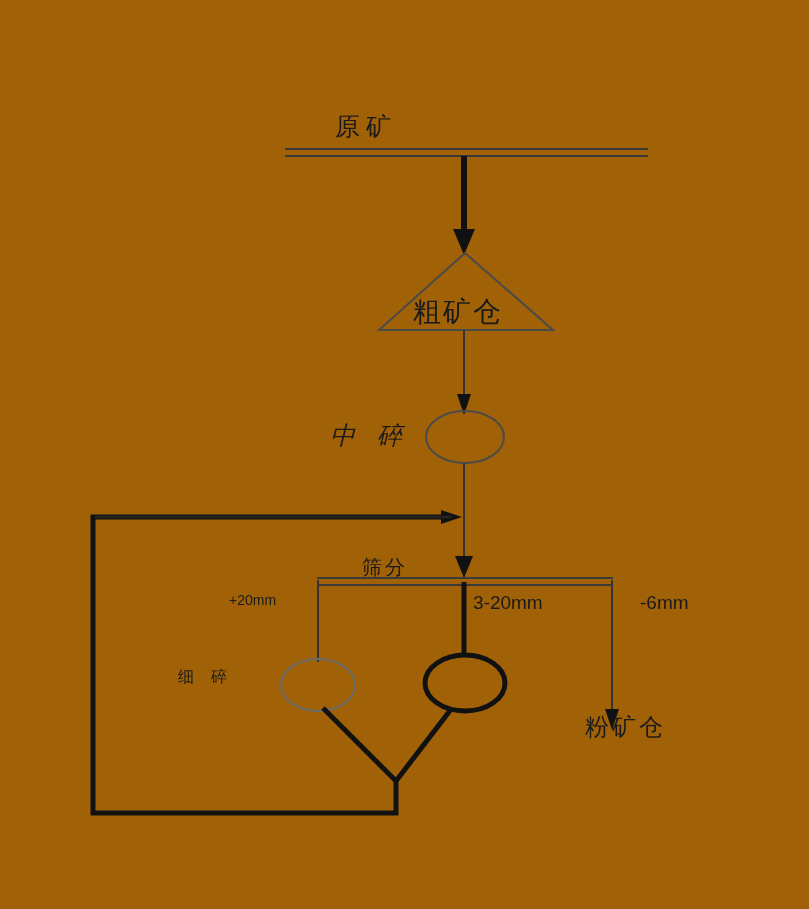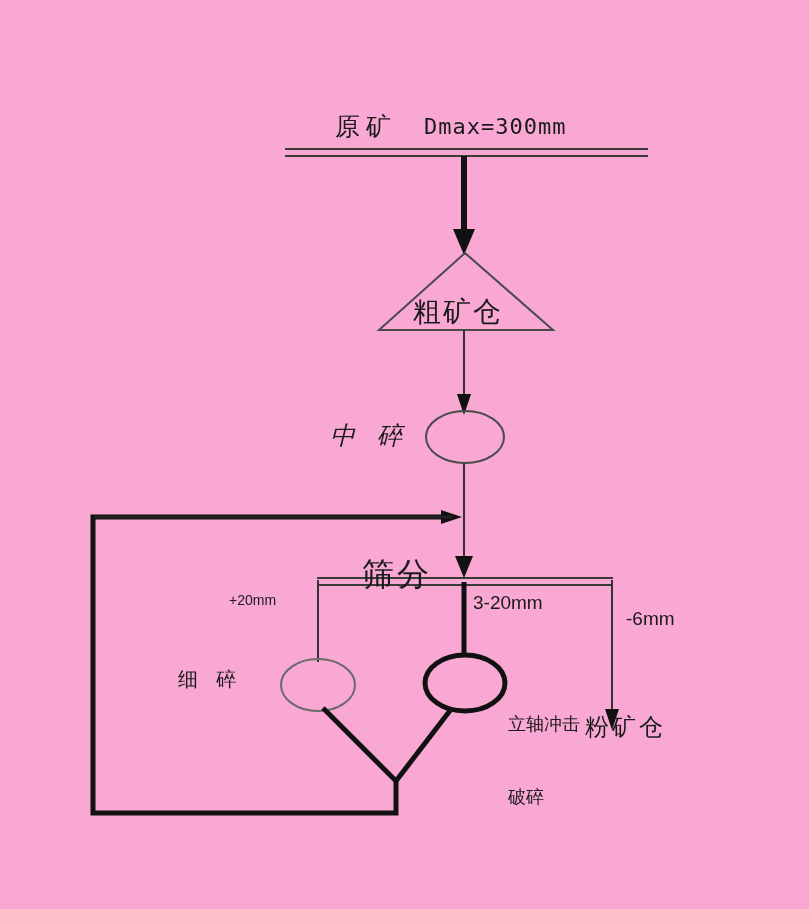--- a/index.html
+++ b/index.html
@@ -11,21 +11,21 @@
   body {
     font-family: "Liberation Sans", "DejaVu Sans", sans-serif;
     width: 809px;
     height: 909px;
     overflow: hidden;
   }
   #flowsheet-root {
     position: relative;
     width: 809px;
     height: 909px;
-    background: #f9a8d4;
+    background: #a16207;
   }
   #flow-svg {
     position: absolute;
     left: 0;
     top: 0;
     width: 809px;
     height: 909px;
   }
   .lbl {
     position: absolute;
@@ -38,25 +38,25 @@
     letter-spacing: 2px;
   }
   .lbl-lat {
     font-family: "Liberation Sans", "DejaVu Sans", sans-serif;
   }
   
   #label-raw-ore        { left: 335px; top: 112px; font-size: 25px; letter-spacing: 6px; }
   #label-dmax           { left: 424px; top: 114px; font-size: 22px; letter-spacing: 1px; font-family: "DejaVu Sans Mono", monospace; }
   #label-coarse-bin     { left: 413px; top: 295px; font-size: 28px; }
   #label-medium-crush   { left: 330px; top: 421px; font-size: 25px; letter-spacing: 7px; font-style: italic; }
-  #label-screening      { left: 362px; top: 556px; font-size: 32px; letter-spacing: 3px; }
+  #label-screening      { left: 362px; top: 556px; font-size: 20px; letter-spacing: 3px; }
   #label-plus20         { left: 229px; top: 592px; font-size: 14px; }
   #label-6to20          { left: 473px; top: 592px; font-size: 19px; }
-  #label-minus6         { left: 626px; top: 592px; font-size: 19px; margin-top: 16px; }
-  #label-fine-crush     { left: 178px; top: 668px; font-size: 20px; letter-spacing: 6px; }
+  #label-minus6         { left: 640px; top: 592px; font-size: 19px; }
+  #label-fine-crush     { left: 178px; top: 668px; font-size: 16px; letter-spacing: 6px; }
   #label-vsi            { left: 508px; top: 671px; font-size: 18px; letter-spacing: 0px; }
   #label-fine-ore-bin   { left: 585px; top: 713px; font-size: 24px; letter-spacing: 3px; }
 </style>
 </head>
 <body>
 
 <div id="flowsheet-root">
 
   <svg id="flow-svg" viewBox="0 0 809 909" xmlns="http://www.w3.org/2000/svg">
 
@@ -128,36 +128,31 @@
     </g>
 
     <g>
       <line x1="95" y1="517" x2="452" y2="517" stroke="#222222" stroke-width="3"></line>
     </g>
 
   </svg>
 
   <div class="lbl lbl-cn" id="label-raw-ore">原矿</div>
 
-  <div class="lbl lbl-lat" id="label-dmax">Dmax=300mm</div>
 
   <div class="lbl lbl-cn" id="label-coarse-bin">粗矿仓</div>
 
   <div class="lbl lbl-cn" id="label-medium-crush">中 碎</div>
 
   <div class="lbl lbl-cn" id="label-screening">筛分</div>
 
   <div class="lbl lbl-lat" id="label-plus20">+20mm</div>
 
   <div class="lbl lbl-lat" id="label-6to20">3-20mm</div>
 
   <div class="lbl lbl-lat" id="label-minus6">-6mm</div>
 
   <div class="lbl lbl-cn" id="label-fine-crush">细 碎</div>
 
-  <div class="lbl lbl-cn" id="label-vsi">
-    <div>立轴冲击</div>
-    <div style="margin-top:9px">破碎</div>
-  </div>
 
   <div class="lbl lbl-cn" id="label-fine-ore-bin">粉矿仓</div>
 
 </div>
 
 </body></html>

